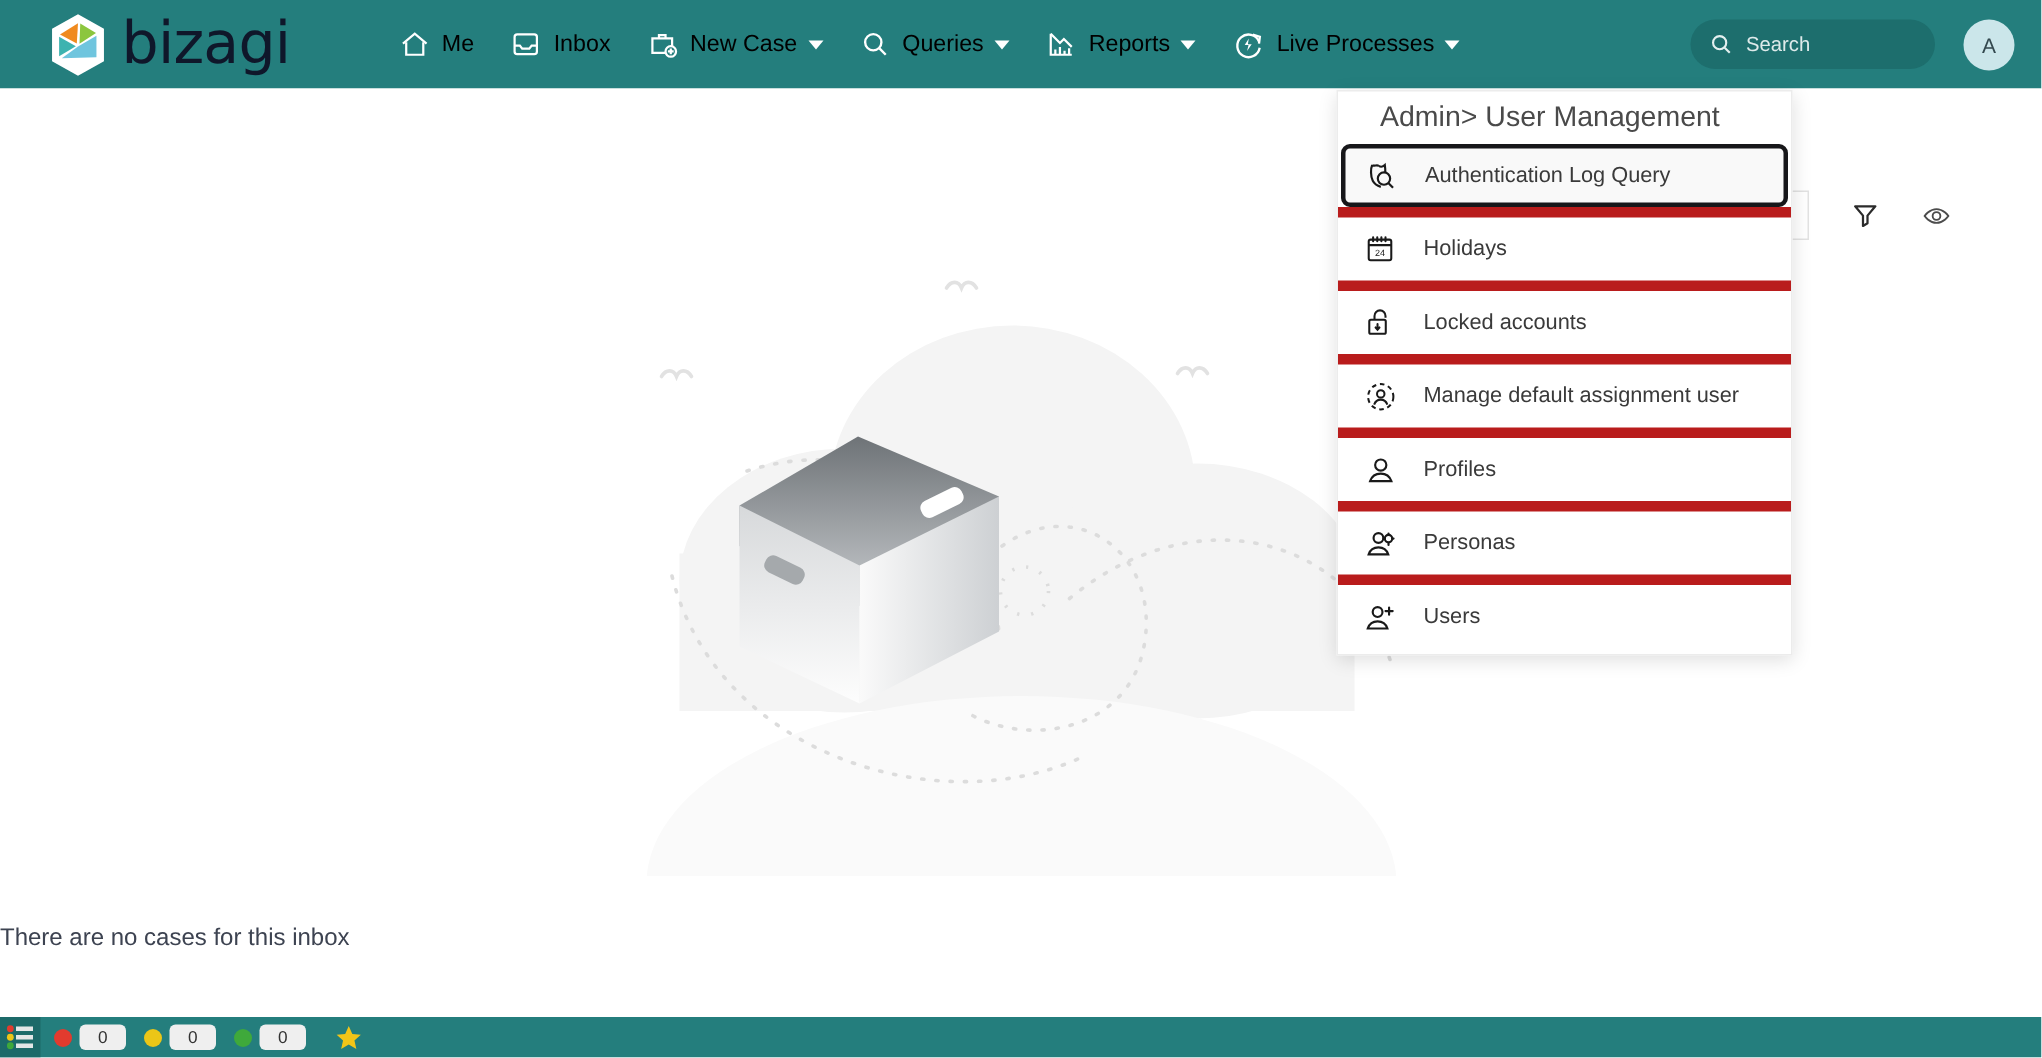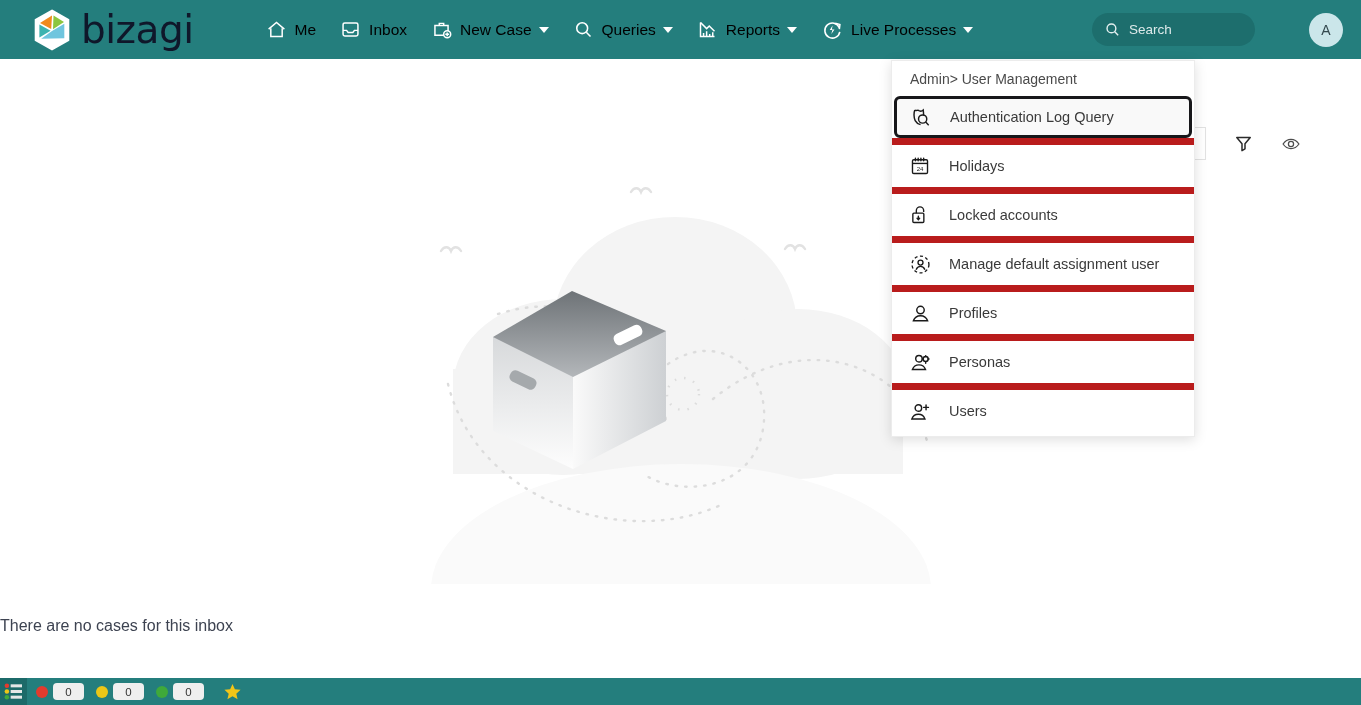--- a/index.html
+++ b/index.html
@@ -36,21 +36,21 @@
     margin-left: 7px; width: 0; height: 0;
     border-left: 5px solid transparent; border-right: 5px solid transparent;
     border-top: 6px solid #ffffff;
   }
   .nav-item.active::after {
     content: ""; position: absolute; left: 6px; right: 6px; bottom: 0;
     height: 4px; background: #ffffff;
   }
   .header-right {
     position: absolute; right: 18px; top: 0; height: 59px;
-    display: flex; align-items: center; gap: 35px;
+    display: flex; align-items: center;
   }
   .search-box {
     width: 163px; height: 33px; background: #1D6E6D;
     border-radius: 17px; display: flex; align-items: center;
     padding: 0 12px; cursor: text;
   }
   .search-box .s-ic { margin-right: 8px; display: flex; }
   .search-box .s-ph { color: #DDEAEA; font-size: 13.5px; }
   .avatar {
     width: 34px; height: 34px; border-radius: 50%;
@@ -87,21 +87,21 @@
 
   
   .menu {
     position: absolute; left: 891px; top: 60px; width: 304px;
     background: #ffffff; border: 1px solid #ECECEC;
     box-shadow: 0 3px 12px rgba(0,0,0,0.13);
     padding-bottom: 4px;
   }
   .menu-header {
     height: 35px; display: flex; align-items: center;
-    padding-left: 18px; color: #4A4A4A; font-size: 14px;
+    padding-left: 28px; color: #4A4A4A; font-size: 19px;
   }
   .menu-item {
     height: 49px; display: flex; align-items: center;
     padding-left: 15px; border-top: 7px solid #b91c1c;
     color: #3A3A3A; font-size: 14.5px; cursor: pointer;
     background: #fff;
   }
   .menu-item .mi-icon {
     width: 26px; height: 26px; display: flex;
     align-items: center; justify-content: center; margin-right: 16px; flex: none;

